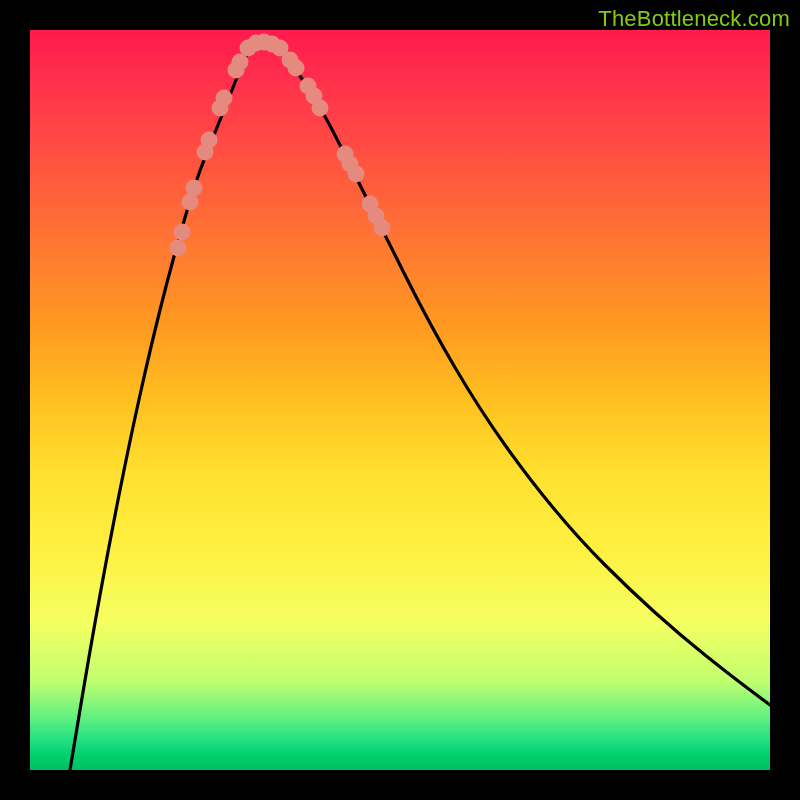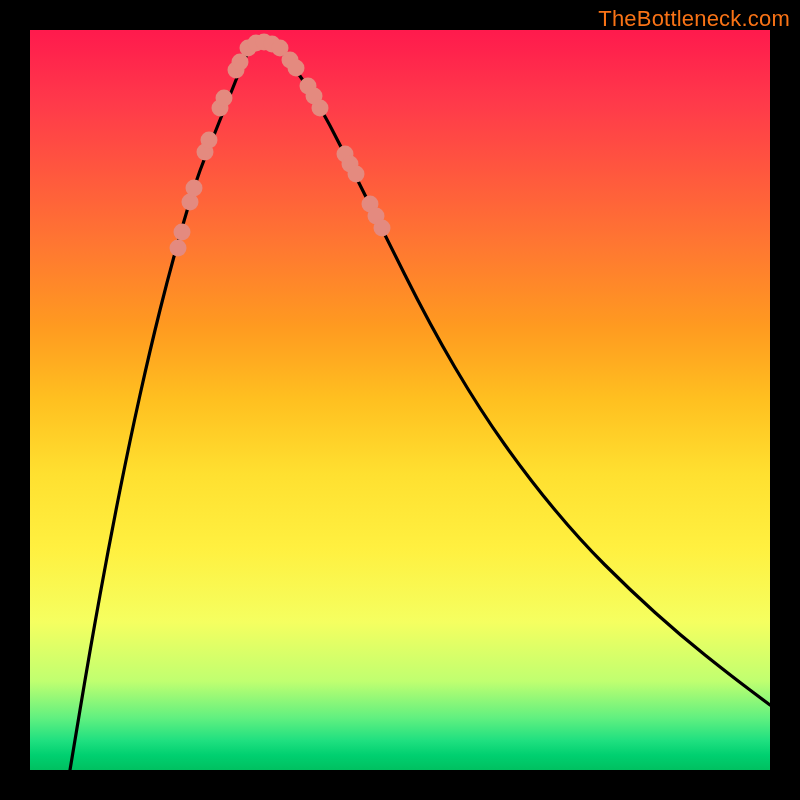--- a/index.html
+++ b/index.html
@@ -51,21 +51,21 @@
     inset: 0;
     width: 100%;
     height: 100%;
   }
   .watermark {
     position: absolute;
     top: 6px;
     right: 10px;
     font-size: 22px;
     font-weight: 400;
-    color: #f97316;
+    color: #84cc16;
     letter-spacing: 0.2px;
   }
 </style>
 </head>
 <body>
 
 <div class="frame">
 
   <div class="watermark">TheBottleneck.com</div>
 

